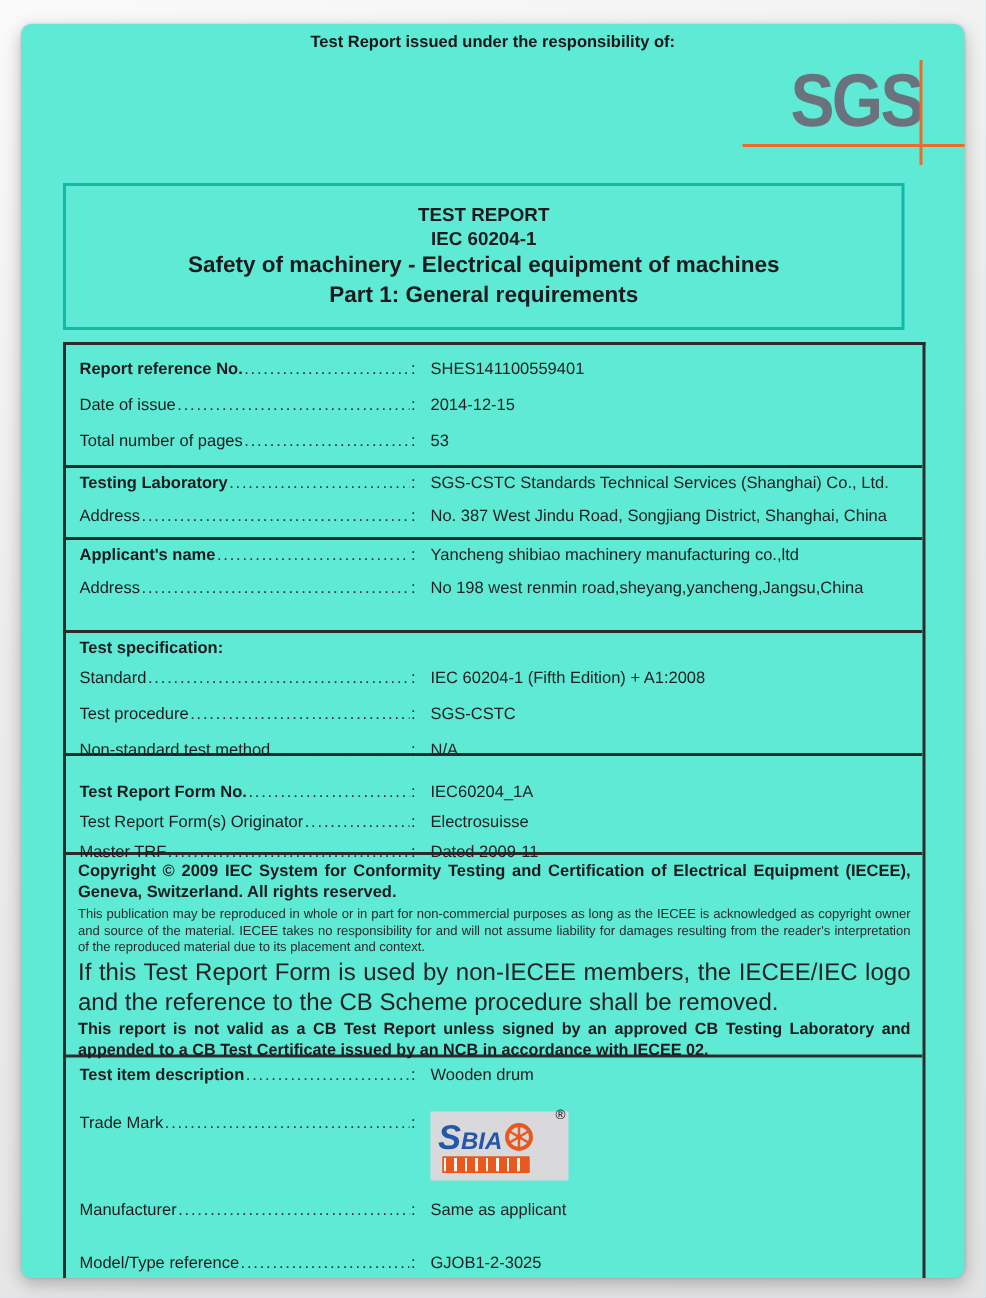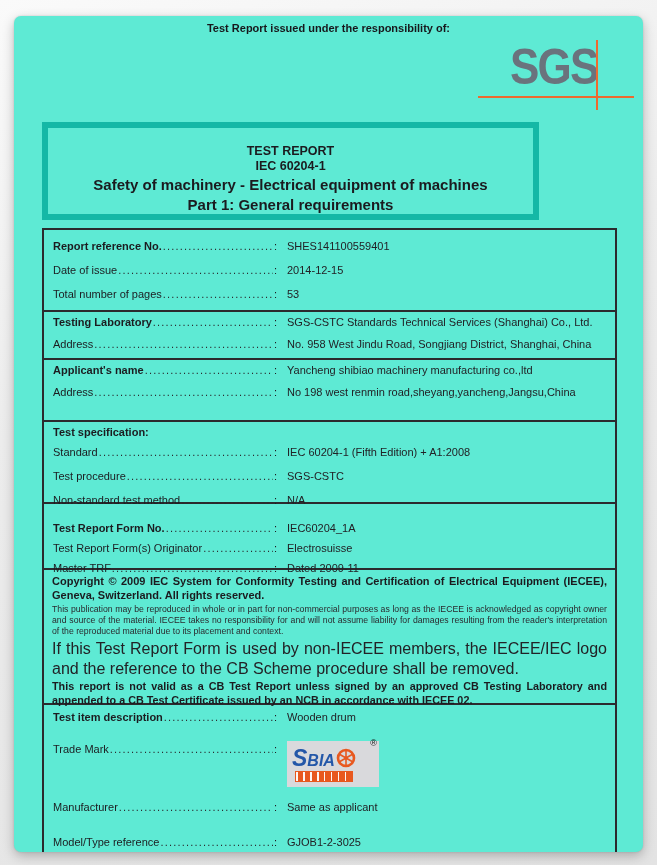--- a/index.html
+++ b/index.html
@@ -11,32 +11,32 @@
   }
   .sheet{
     position:absolute;left:14px;top:16px;width:629px;height:836px;
     background:#5eead4;border-radius:7px;overflow:hidden;
     box-shadow:0 4px 12px rgba(0,0,0,.25), 0 0 2px rgba(0,0,0,.15);
   }
   .hdr-note{
     margin-top:6px;text-align:center;font-weight:bold;font-size:11px;color:#17171b;
   }
   
-  .sgs-logo{position:absolute;left:430px;top:18px;width:190px;height:84px;}
+  .sgs-logo{position:absolute;left:447px;top:18px;width:190px;height:84px;}
   .sgs-text{
     position:absolute;right:36px;top:8px;font-weight:bold;font-size:50px;line-height:1;
     color:#6a737d;letter-spacing:-2px;transform:scaleX(.88);transform-origin:right;
   }
   .sgs-hline{position:absolute;left:34px;top:62px;width:156px;height:2px;background:#ed6a2f;}
   .sgs-vline{position:absolute;left:152px;top:6px;width:2px;height:70px;background:#ed6a2f;}
   
   .title-box{
-    position:absolute;left:28px;top:106px;width:497px;height:98px;
-    border:6px solid #14b8a6;box-sizing:border-box;
-    display:flex;flex-direction:column;justify-content:flex-end;align-items:center;
+    position:absolute;left:28px;top:106px;width:561px;height:98px;
+    border:2px solid #14b8a6;box-sizing:border-box;
+    display:flex;flex-direction:column;justify-content:center;align-items:center;
     text-align:center;font-weight:bold;color:#1b1b1f;
   }
   .title-sm{font-size:12.5px;line-height:1.25;}
   .title-lg{font-size:15px;line-height:1.3;}
   
   .report-table{
     position:absolute;left:28px;top:212px;width:575px;height:624px;
     border:2px solid #2b2b2e;border-bottom:none;box-sizing:border-box;
     overflow:hidden;
   }
@@ -147,21 +147,21 @@
             <span class="colon">:</span>
           </span>
         <span class="val">SGS-CSTC Standards Technical Services (Shanghai) Co., Ltd.</span>
       </div>
       <div class="row">
         <span class="lblwrap">
             <span class="lbl">Address</span>
             <span class="dots">........................................................................................................................</span>
             <span class="colon">:</span>
           </span>
-        <span class="val">No. 958 West Jindu Road, Songjiang District, Shanghai, China</span>
+        <span class="val">No. 387 West Jindu Road, Songjiang District, Shanghai, China</span>
       </div>
     </div>
 
     <div class="section sec-c">
       <div class="row">
         <span class="lblwrap">
             <span class="lbl b">Applicant's name</span>
             <span class="dots">........................................................................................................................</span>
             <span class="colon">:</span>
           </span>

